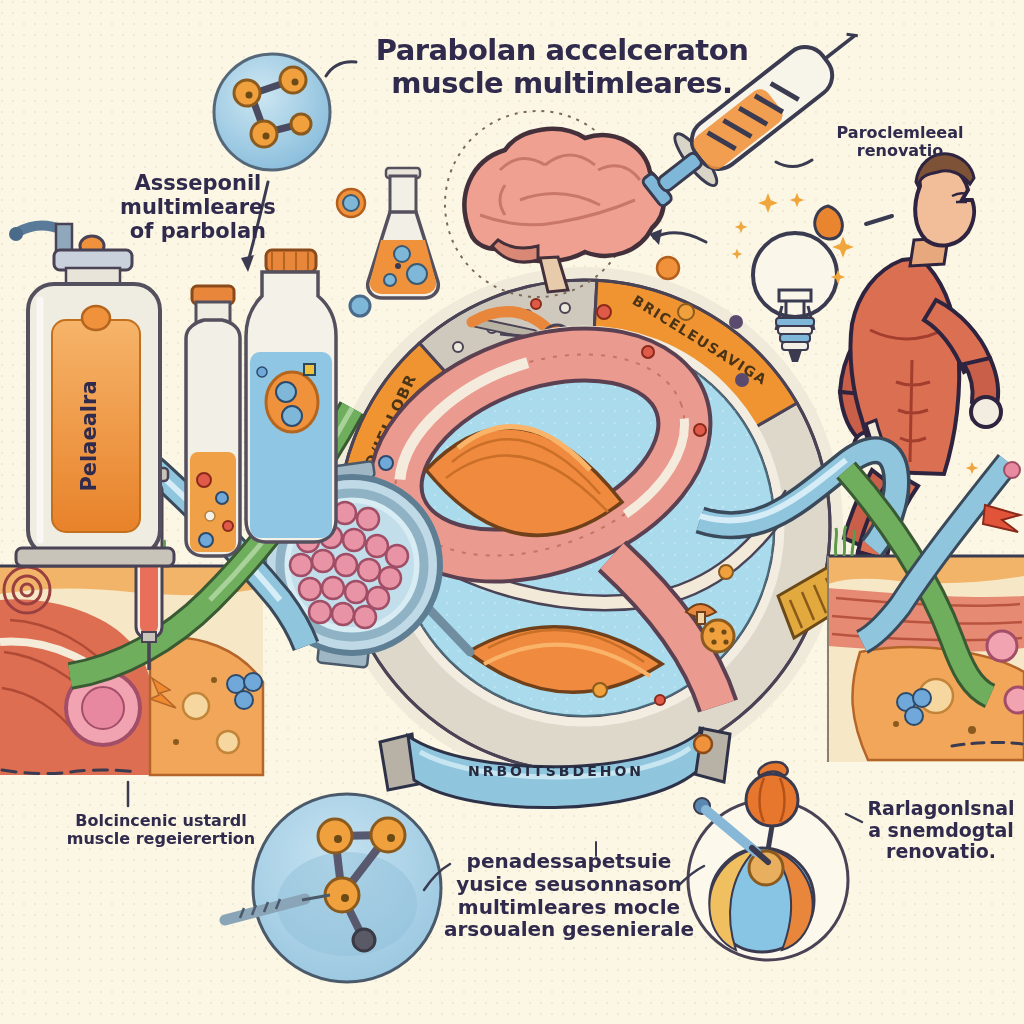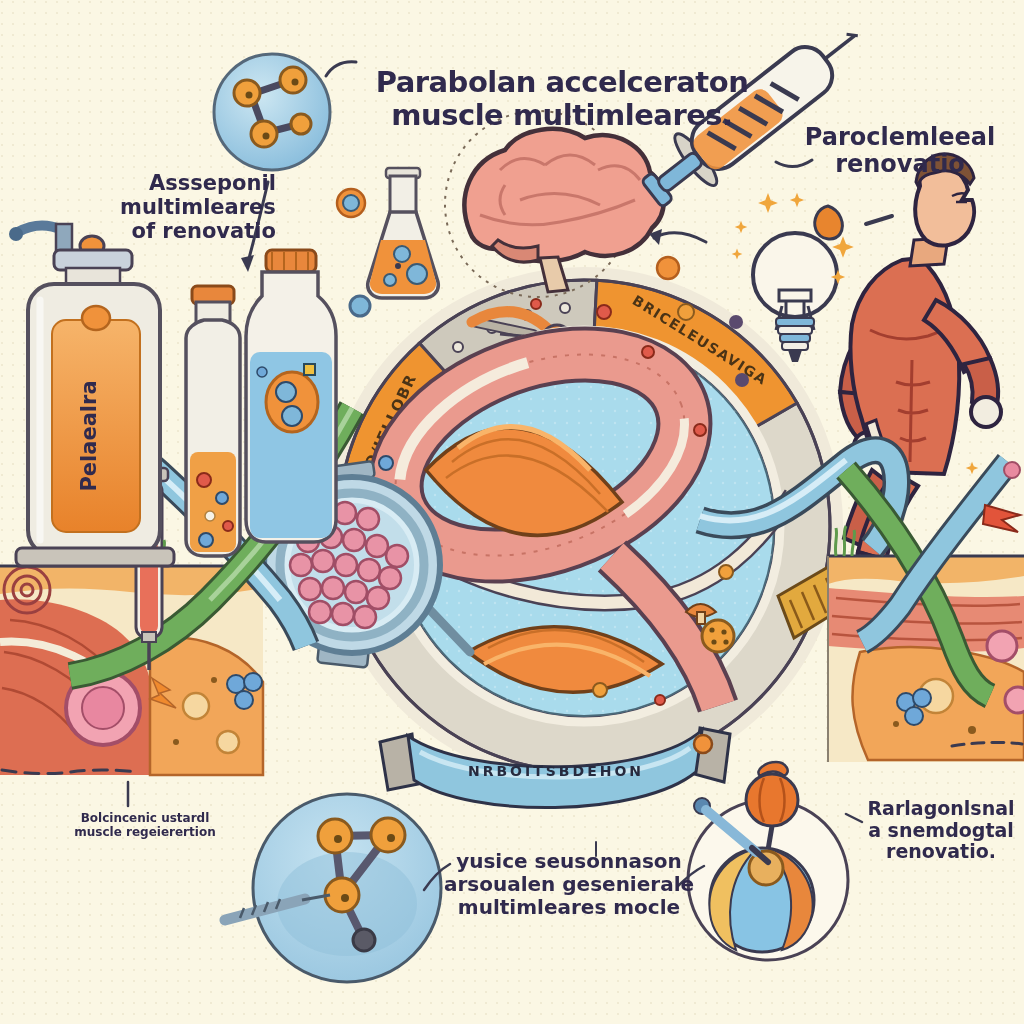--- a/index.html
+++ b/index.html
@@ -1,24 +1,24 @@
 <!DOCTYPE html>
 <html><head>
 <meta charset="utf-8">
 <style>
   html,body{margin:0;padding:0;background:#888;}
   .canvas{position:relative;width:1024px;height:1024px;background:#FBF7E4;overflow:hidden;
           font-family:"DejaVu Sans",sans-serif;}
   .canvas svg{position:absolute;left:0;top:0;}
   .lbl{position:absolute;color:#302A4D;font-weight:bold;line-height:1.14;}
   .lbl div{white-space:nowrap;}
-  .title{left:362px;top:34px;width:400px;font-size:29px;text-align:center;letter-spacing:-0.5px;margin-top:32px;}
-  .tl{left:120px;top:172px;font-size:21px;text-align:right;}
-  .tr{left:800px;top:124px;width:200px;font-size:24px;text-align:center;}
-  .bl{left:20px;top:812px;width:250px;font-size:12px;text-align:center;}
+  .title{left:362px;top:34px;width:400px;font-size:29px;text-align:center;letter-spacing:-0.5px;}
+  .tl{left:120px;top:172px;font-size:21px;text-align:center;}
+  .tr{left:800px;top:124px;width:200px;font-size:16px;text-align:center;}
+  .bl{left:36px;top:812px;width:250px;font-size:16px;text-align:center;}
   .bc{left:426px;top:850px;width:286px;font-size:20px;text-align:center;}
   .br{left:856px;top:798px;width:170px;font-size:19px;text-align:center;}
 </style>
 </head>
 <body>
 
 <div class="canvas">
 <svg width="1024" height="1024" viewBox="0 0 1024 1024">
   <defs>
     <pattern id="pdots" width="11" height="11" patternUnits="userSpaceOnUse">
@@ -439,37 +439,38 @@
 </svg>
 
   <div class="lbl title">
     <div>Parabolan accelceraton</div>
     <div>muscle multimleares.</div>
   </div>
 
   <div class="lbl tl">
     <div>Assseponil</div>
     <div>multimleares</div>
-    <div>of renovatio</div>
+    <div>of parbolan</div>
   </div>
 
   <div class="lbl tr">
     <div>Paroclemleeal</div>
     <div>renovatio</div>
   </div>
 
   <div class="lbl bl">
     <div>Bolcincenic ustardl</div>
     <div>muscle regeierertion</div>
   </div>
 
   <div class="lbl bc">
+    <div>penadessapetsuie</div>
     <div>yusice seusonnason</div>
+    <div>multimleares mocle</div>
     <div>arsoualen gesenierale</div>
-    <div>multimleares mocle</div>
   </div>
 
   <div class="lbl br">
     <div>Rarlagonlsnal</div>
     <div>a snemdogtal</div>
     <div>renovatio.</div>
   </div>
 </div>
 
 </body></html>

